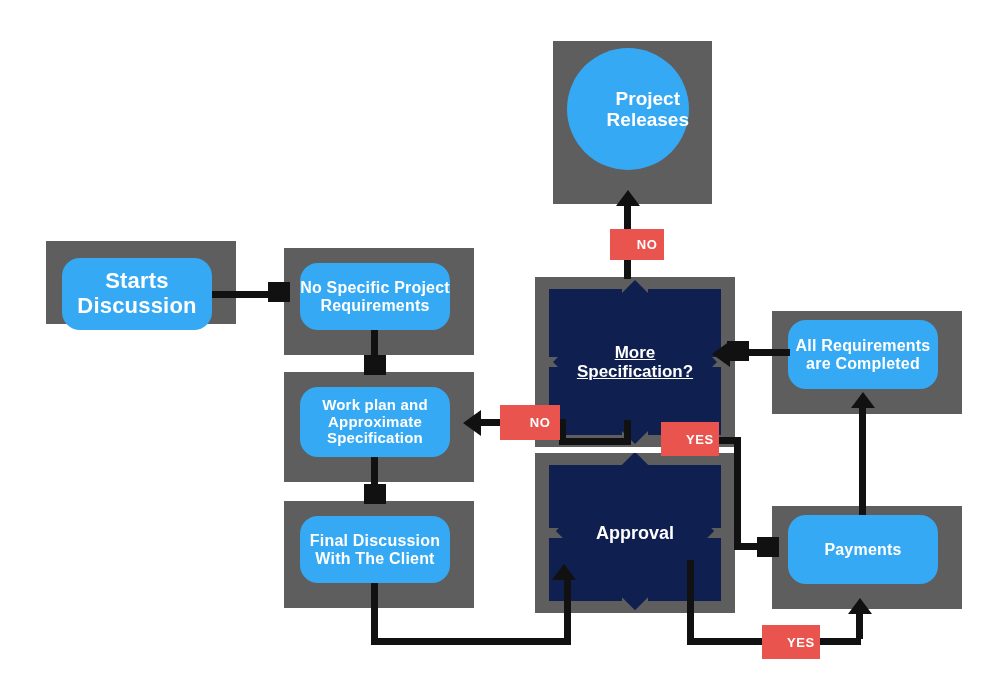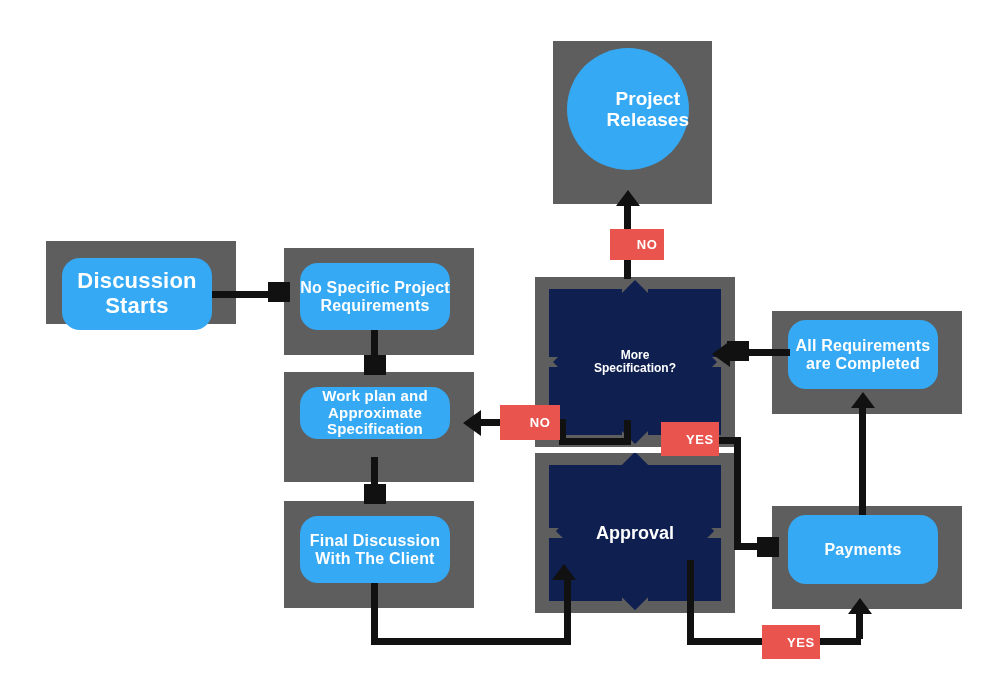--- a/index.html
+++ b/index.html
@@ -56,41 +56,41 @@
   </div>
 
   <div class="line-v" style="left:624px;top:206px;height:24px;"></div>
   <div class="arrow arr-up" style="left:616px;top:190px;"></div>
   <div class="label-chip" style="left:610px;top:229px;width:34px;height:31px;">NO</div>
   <div class="line-v" style="left:624px;top:259px;height:20px;"></div>
 
   <div class="gray-frame" style="left:46px;top:241px;width:190px;height:83px;"></div>
   <div class="pill" style="left:62px;top:258px;width:150px;height:72px;font-size:22px;">
     <div>
+      <div>Starts</div>
       <div>Discussion</div>
-      <div>Starts</div>
     </div>
   </div>
 
   <div class="line-h" style="left:212px;top:291px;width:70px;"></div>
   <div class="sq-node" style="left:268px;top:282px;"></div>
 
   <div class="gray-frame" style="left:284px;top:248px;width:190px;height:107px;"></div>
   <div class="pill" style="left:300px;top:263px;width:150px;height:67px;font-size:16px;">
     <div>
       <div>No Specific Project</div>
       <div>Requirements</div>
     </div>
   </div>
 
   <div class="line-v" style="left:371px;top:330px;height:42px;"></div>
   <div class="sq-node" style="left:364px;top:355px;"></div>
 
   <div class="gray-frame" style="left:284px;top:372px;width:190px;height:110px;"></div>
-  <div class="pill" style="left:300px;top:387px;width:150px;height:52px;font-size:15px;">
+  <div class="pill" style="left:300px;top:387px;width:150px;height:70px;font-size:15px;">
     <div>
       <div>Work plan and</div>
       <div>Approximate</div>
       <div>Specification</div>
     </div>
   </div>
 
   <div class="label-chip" style="left:500px;top:405px;width:40px;height:35px;">NO</div>
   <div class="line-h" style="left:481px;top:419px;width:22px;"></div>
   <div class="arrow arr-left" style="left:463px;top:410px;"></div>
@@ -114,21 +114,21 @@
   <div class="line-h" style="left:371px;top:638px;width:200px;"></div>
   <div class="line-v" style="left:564px;top:580px;height:60px;"></div>
   <div class="arrow arr-up" style="left:552px;top:564px;"></div>
 
   <div class="decision" style="left:535px;top:277px;width:200px;height:170px;">
     <div class="corner" style="left:14px;top:12px;width:73px;height:68px;"></div>
     <div class="corner" style="right:14px;top:12px;width:73px;height:68px;"></div>
     <div class="corner" style="left:14px;bottom:12px;width:73px;height:68px;"></div>
     <div class="corner" style="right:14px;bottom:12px;width:73px;height:68px;"></div>
     <div class="diamond" style="left:42px;top:27px;width:116px;height:116px;"></div>
-    <div class="dtext" style="font-size:12px;">
+    <div class="dtext" style="font-size:17px;text-decoration:underline;">
       <div>
         <div>More</div>
         <div>Specification?</div>
       </div>
     </div>
   </div>
 
   <div class="decision" style="left:535px;top:453px;width:200px;height:160px;">
     <div class="corner" style="left:14px;top:12px;width:73px;height:63px;"></div>
     <div class="corner" style="right:14px;top:12px;width:73px;height:63px;"></div>

